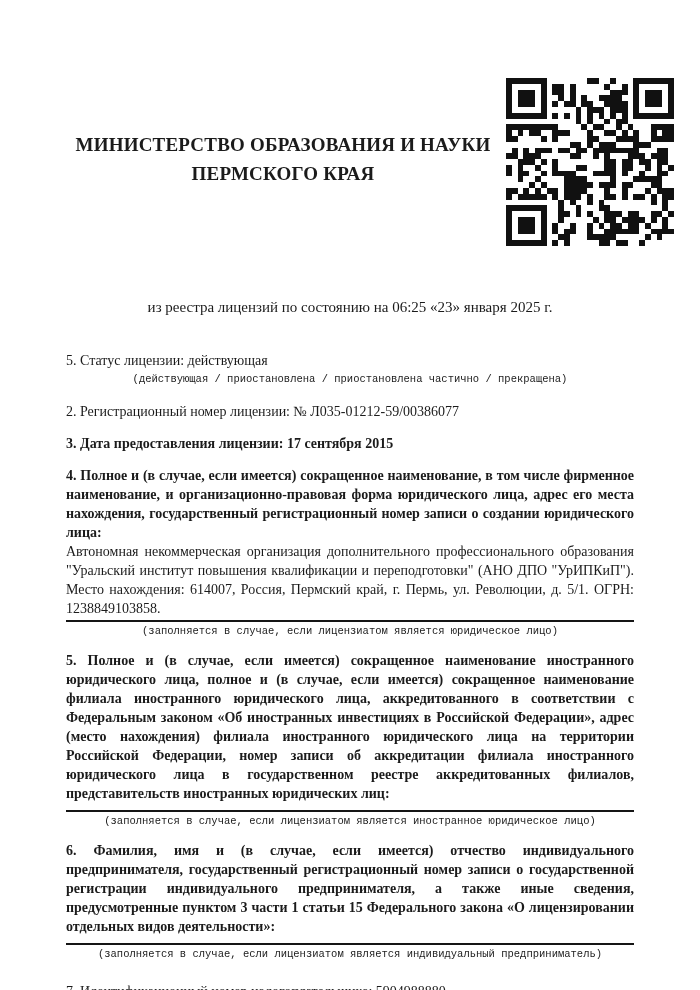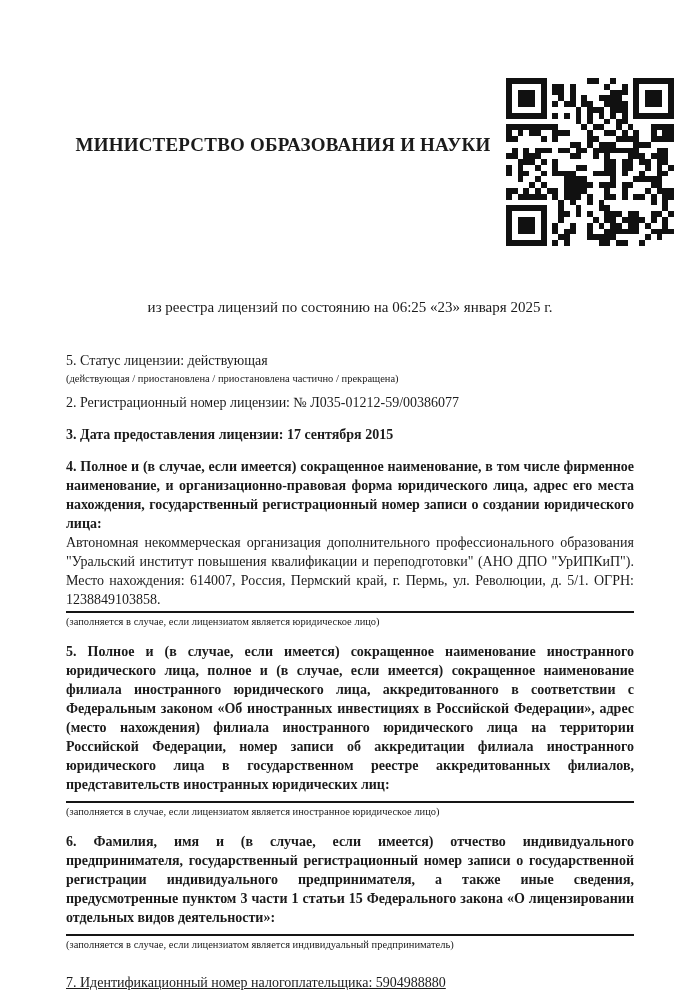--- a/index.html
+++ b/index.html
@@ -55,46 +55,49 @@
     line-height: 19px;
   }
   .para {
     font-size: 14px;
     line-height: 19px;
     text-align: justify;
   }
   .note {
     font-size: 10.5px;
     line-height: 14px;
+    text-align: center;
     margin-top: 2px;
+    font-family: Liberation Mono, monospace;
   }
   .rule {
     border: 0;
     border-top: 2px solid #151515;
     margin: 0;
     margin-top: 2px;
   }
   .rule.blank-field { margin-top: 7px; }
-  .gap-lg { margin-top: 7px; }
+  .gap-lg { margin-top: 16px; }
   .gap-md { margin-top: 13px; font-weight: bold; }
   .gap-xl { margin-top: 21px; text-decoration: underline; }
   .page-number {
     margin-top: 15px;
     text-align: center;
     font-size: 13px;
   }
 </style>
 </head>
 <body>
 
 <div class="page">
 
   <div class="header-text">
     <div class="ministry-name">
       <div>МИНИСТЕРСТВО ОБРАЗОВАНИЯ И НАУКИ</div>
+      <div>ПЕРМСКОГО КРАЯ</div>
     </div>
   </div>
 
   <div class="qr" id="qr-box">
       <svg viewBox="0 0 29 29" shape-rendering="crispEdges" fill="#111">
         <rect x="0" y="0" width="1" height="1"></rect>
         <rect x="1" y="0" width="1" height="1"></rect>
         <rect x="2" y="0" width="1" height="1"></rect>
         <rect x="3" y="0" width="1" height="1"></rect>
         <rect x="4" y="0" width="1" height="1"></rect>

